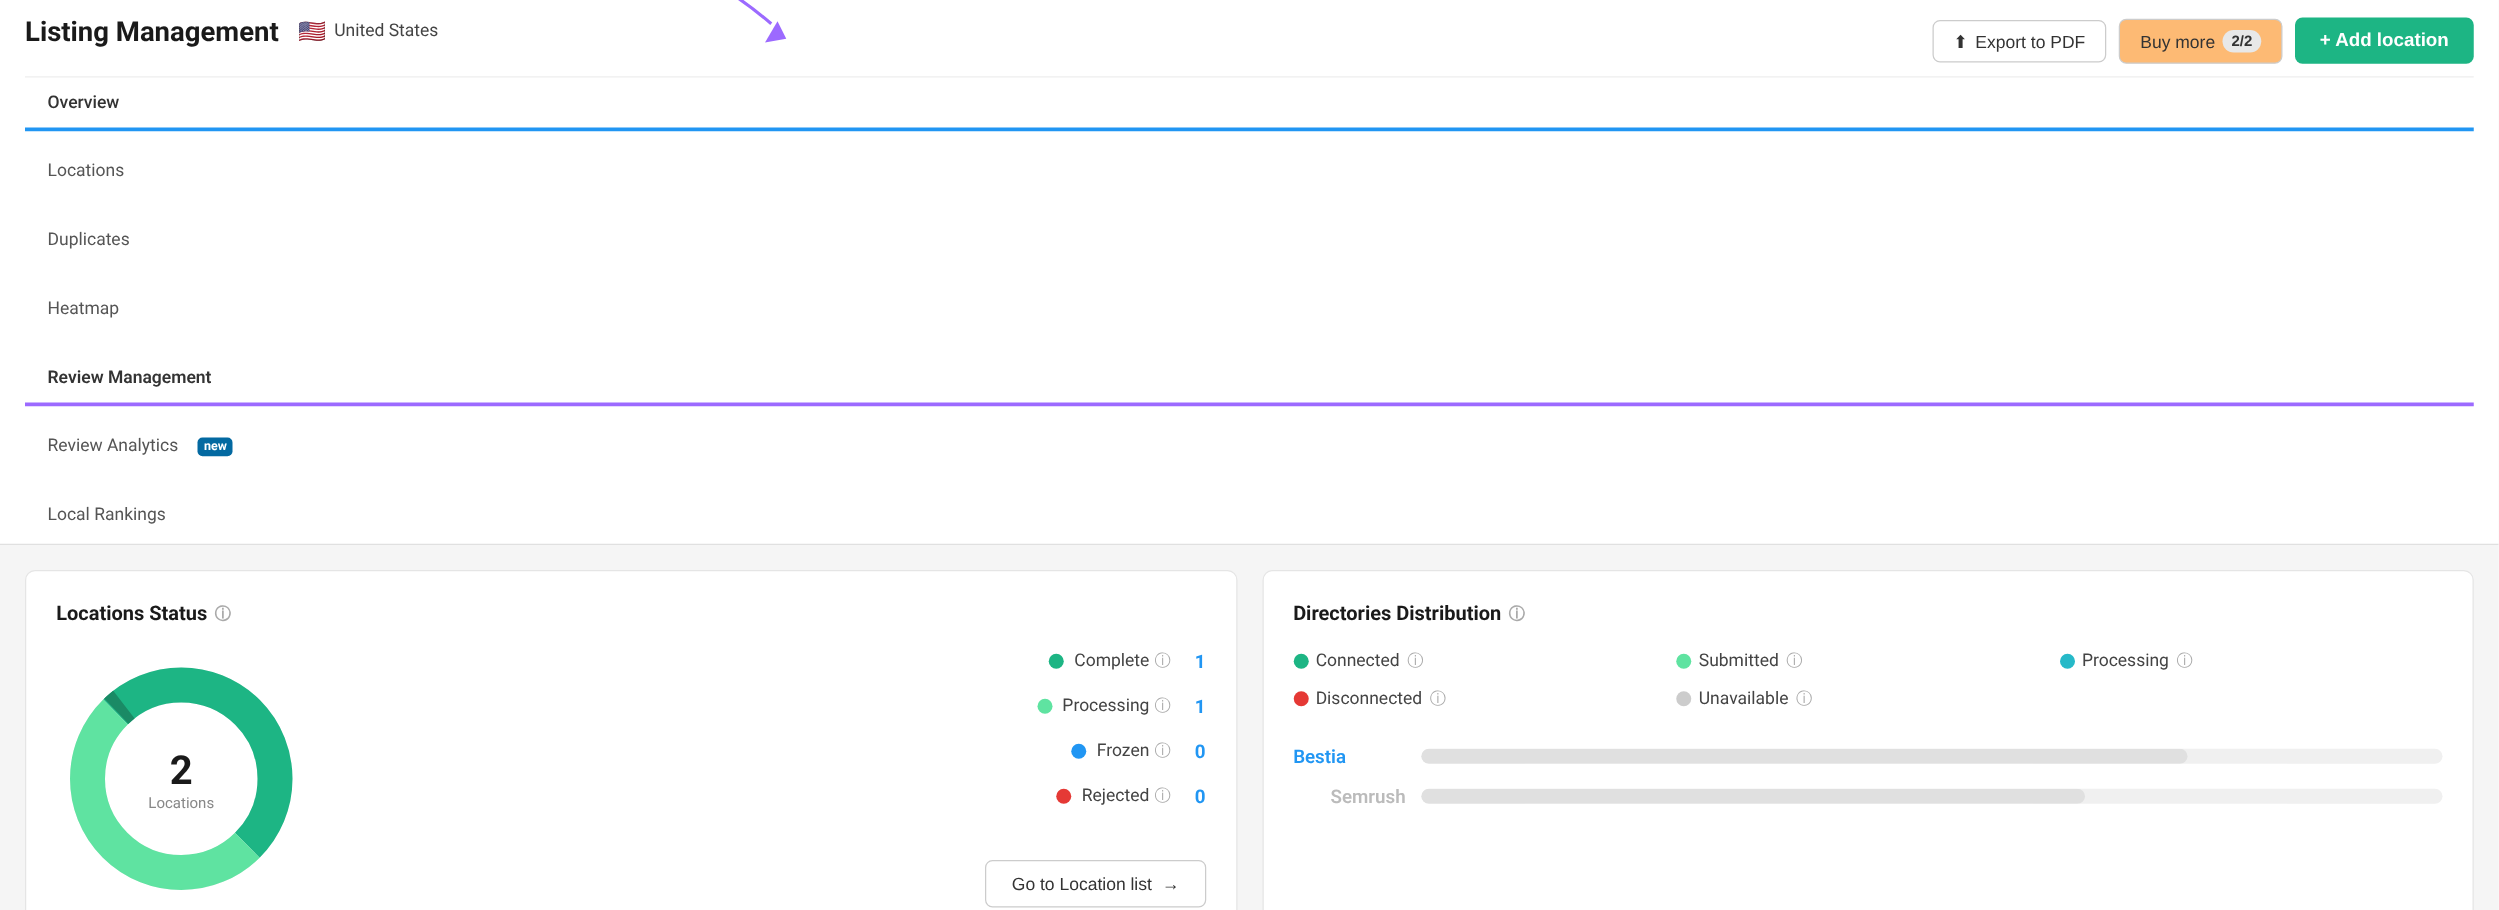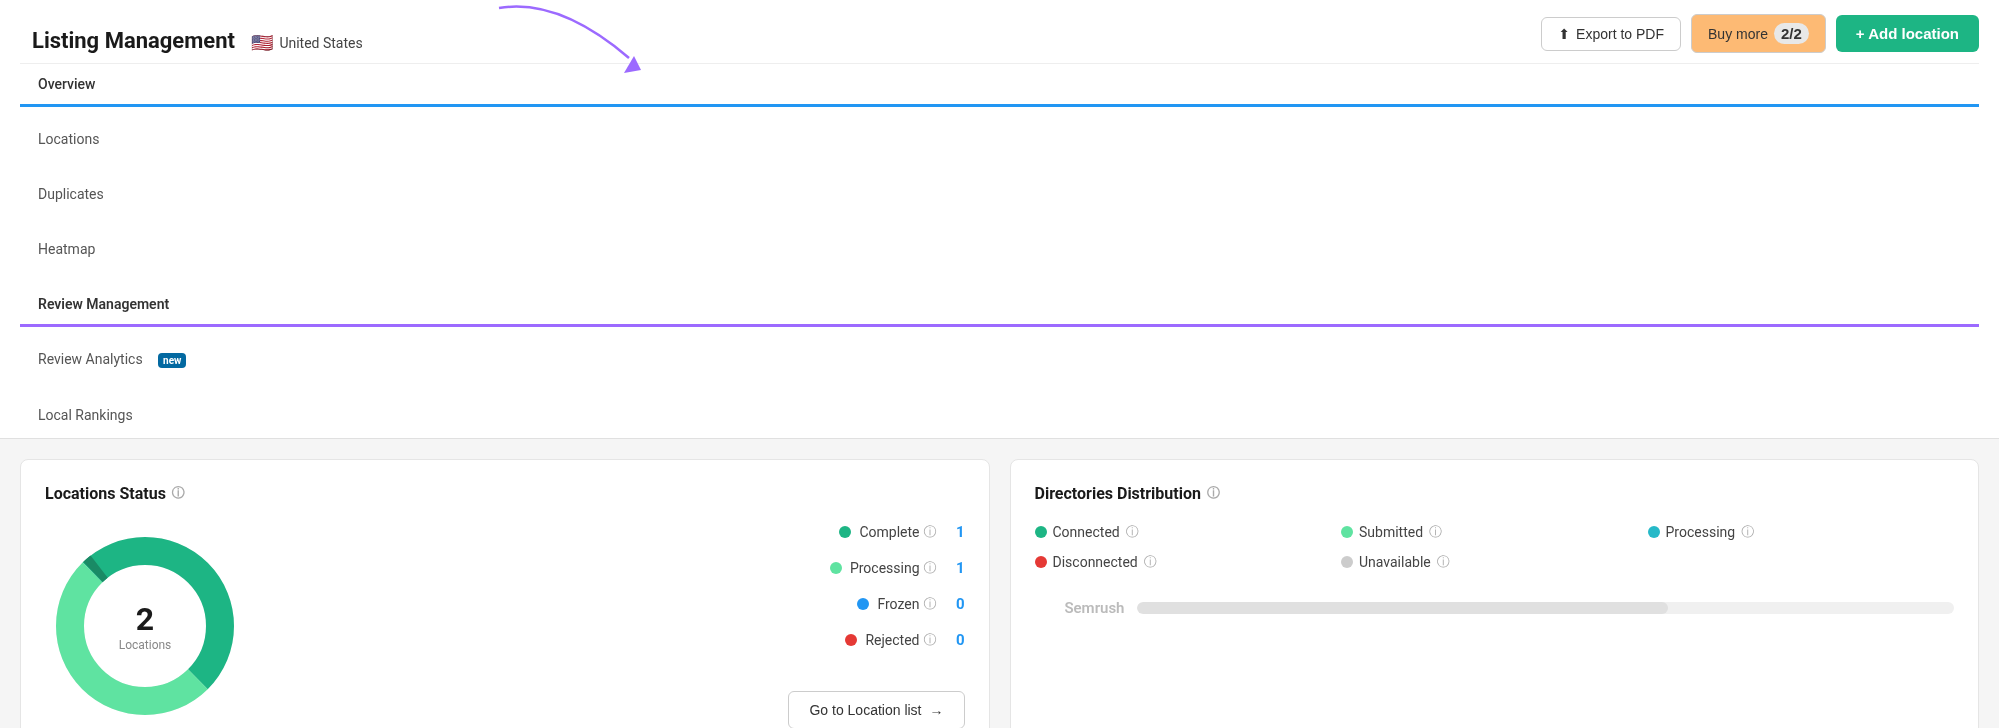--- a/index.html
+++ b/index.html
@@ -11,24 +11,23 @@
     }
 
     
     .top-bar {
       background: #fff;
       border-bottom: 1px solid #e0e0e0;
       padding: 0 20px;
     }
     .top-row {
       display: flex;
-      align-items: flex-end;
+      align-items: flex-start;
       padding: 14px 0 10px 0;
       gap: 16px;
-      margin-left: 12px;
     }
     .app-title {
       font-size: 22px;
       font-weight: 700;
       color: #1a1a1a;
     }
     .country-flag {
       display: flex;
       align-items: center;
       gap: 6px;
@@ -65,21 +64,21 @@
       padding: 8px 16px;
       border-radius: 6px;
       cursor: pointer;
       font-size: 14px;
       color: #333;
     }
     .badge-count {
       background: #e8e8e8;
       border-radius: 12px;
       padding: 2px 7px;
-      font-size: 15px;
+      font-size: 12px;
       font-weight: 600;
     }
     .btn-add-location {
       display: flex;
       align-items: center;
       gap: 6px;
       background: #1db584;
       color: #fff;
       border: none;
       padding: 10px 20px;
@@ -454,20 +453,26 @@
       </div>
       <div class="dir-legend-item">
         <div class="dot dot-gray"></div>
         <span>Unavailable</span>
         <span class="info-icon">ⓘ</span>
       </div>
     </div>
 
     <div class="location-rows">
       <div class="location-row">
+        <span class="location-name active">Bestia</span>
+        <div class="bar-track">
+          <div class="bar-fill" style="width:75%;background:#e0e0e0;"></div>
+        </div>
+      </div>
+      <div class="location-row">
         <span class="location-name inactive">Semrush</span>
         <div class="bar-track">
           <div class="bar-fill" style="width:65%;background:#e0e0e0;"></div>
         </div>
       </div>
     </div>
   </div>
 </div>
 
 </body></html>

